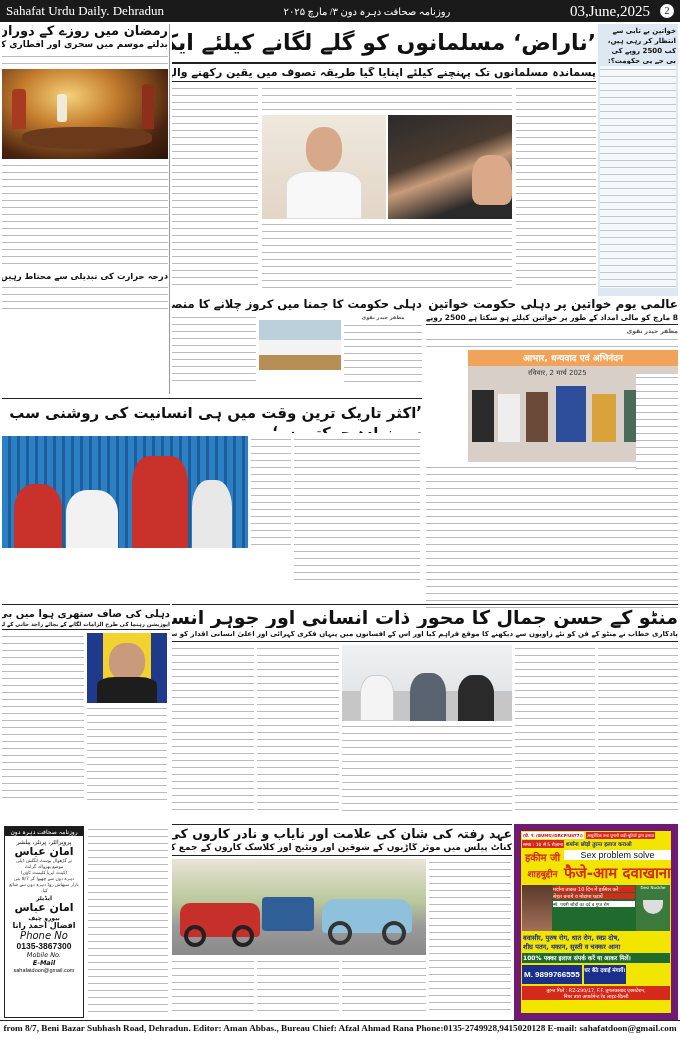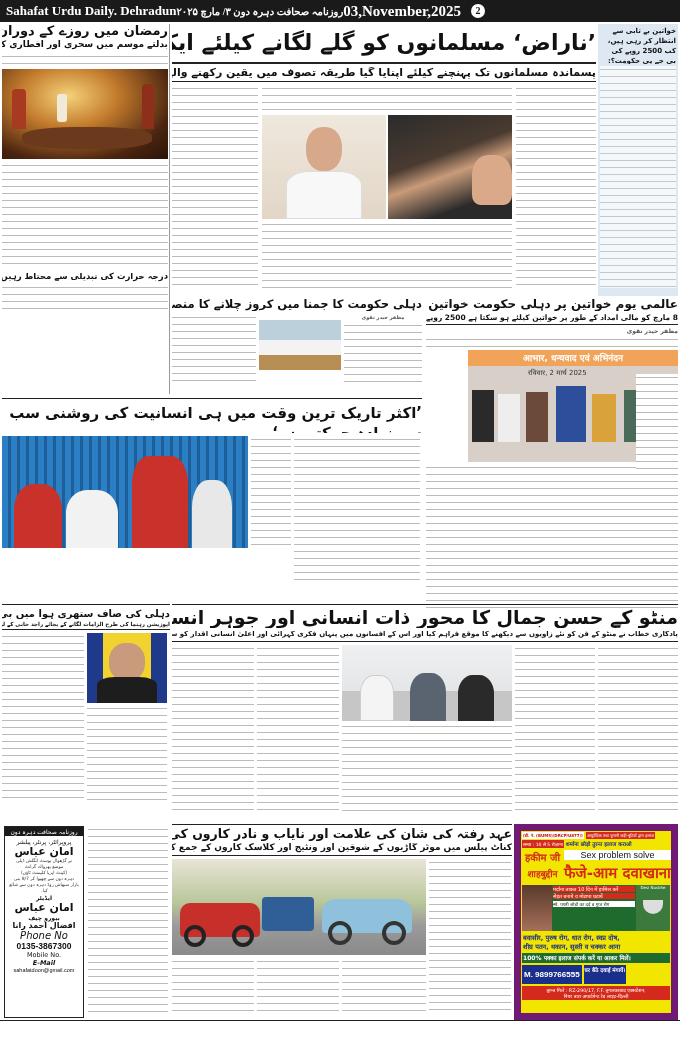--- a/index.html
+++ b/index.html
@@ -1,39 +1,39 @@
 <!DOCTYPE html>
 <html><head>
 <meta charset="utf-8">
 <style>
 *{box-sizing:border-box;margin:0;padding:0}
 body{width:680px;height:1049px;background:#fff;font-family:"DejaVu Sans",sans-serif;color:#111;position:relative;overflow:hidden}
 .abs{position:absolute}
 .rtl{direction:rtl;text-align:right}
-.mast{left:0;top:0;width:680px;height:22px;background:#1a1a1a;color:#fff;display:flex;align-items:center;padding:8px 6px;font-family:"Liberation Serif",serif;font-weight:bold}
+.mast{left:0;top:0;width:680px;height:22px;background:#1a1a1a;color:#fff;display:flex;align-items:center;justify-content:space-between;padding:8px 6px;font-family:"Liberation Serif",serif;font-weight:normal}
 .mast .l{font-size:13px}
 .mast .c{font-size:10px}
 .mast .r{font-size:15px;display:flex;gap:10px;align-items:center}
 .pgno{display:inline-block;width:14px;height:14px;border-radius:50%;background:#fff;color:#1a1a1a;font-size:10px;text-align:center;line-height:14px}
 .col{background:repeating-linear-gradient(to bottom,#fff 0,#fff 3px,#bbb 3px,#bbb 4px,#fff 4px,#fff 7px)}
 .headline{font-weight:bold;line-height:1.1;overflow:hidden;white-space:nowrap}
 .rule{background:#222;height:1.5px}
 .img{overflow:hidden}
 .box{border:1px solid #222}
 .cap{font-size:5px;color:#555}
 .footer{left:0;top:1022px;width:680px;height:27px;font-family:"Liberation Serif",serif;font-weight:bold;font-size:9.2px;text-align:center;line-height:13px;color:#111}
 </style>
 </head>
 <body>
 
 <div class="abs mast">
   <span class="l">Sahafat Urdu Daily. Dehradun</span>
   <span class="c" style="direction:rtl">روزنامہ صحافت دہرہ دون ۳/ مارچ ۲۰۲۵</span>
   <span class="r">
-      <span>03,November,2025</span>
+      <span>03,June,2025</span>
       <span class="pgno">2</span>
     </span>
 </div>
 
 <div class="abs rtl" style="left:2px;top:24px;width:166px;height:290px;">
   <div class="headline" style="font-size:13px;color:#111">رمضان میں روزے کے دوران صحت کا خیال</div>
   <div class="headline" style="font-size:9px;margin-top:2px">بدلتے موسم میں سحری اور افطاری کے لیے ضروری احتیاط</div>
   <div class="col" style="height:14px;margin-top:3px"></div>
   <div class="img" style="height:90px;margin-top:2px;background:radial-gradient(ellipse at 40% 30%,#f5d27a 0,#c27a2c 35%,#4a2410 75%,#2a1408 100%);position:relative">
     <div style="position:absolute;left:10px;top:20px;width:14px;height:40px;background:#a93a22;border-radius:4px 4px 0 0"></div>
@@ -169,21 +169,21 @@
     <div>(کینٹ ایریا کلیمنٹ ٹاؤن)</div>
     <div>دہرہ دون سے چھپوا کر 8/7 بنی</div>
     <div>بازار سبھاش روڈ دہرہ دون سے شائع کیا۔</div>
   </div>
   <div style="font-size:6px;font-weight:bold">ایڈیٹر</div>
   <div style="font-size:11px;font-weight:bold">امان عباس</div>
   <div style="font-size:6px;font-weight:bold">بیورو چیف</div>
   <div style="font-size:8px;font-weight:bold">افضال احمد رانا</div>
   <div style="font-size:10px;font-style:italic;direction:ltr">Phone No</div>
   <div style="font-size:8.5px;font-weight:bold;direction:ltr;font-family:'Liberation Sans',sans-serif">0135-3867300</div>
-  <div style="font-size:6.5px;direction:ltr">Mobile No.</div>
+  <div style="font-size:6.5px;font-style:italic;direction:ltr">Mobile No.</div>
   <div style="font-size:6.5px;font-style:italic;font-weight:bold;direction:ltr">E-Mail</div>
   <div style="font-size:5.5px;direction:ltr;font-family:'Liberation Sans',sans-serif">sahafatdoon@gmail.com</div>
 </div>
 <div class="abs col" style="left:88px;top:826px;width:80px;height:192px"></div>
 
 <div class="abs rtl" style="left:172px;top:824px;width:340px;height:196px">
   <div class="rule" style="height:1px"></div>
   <div class="headline" style="font-size:12.5px;margin-top:2px">عہد رفتہ کی شان کی علامت اور نایاب و نادر کاروں کی ’دی اسٹیٹس مین ونٹیج‘ کار ریلی کا کامیاب انعقاد</div>
   <div class="headline" style="font-size:9px;margin-top:2px;border-bottom:1px solid #222;padding-bottom:2px">کناٹ پیلس میں موٹر گاڑیوں کے شوقین اور ونٹیج اور کلاسک کاروں کے جمع کرنے والوں کا اڑدھام</div>
   <div style="display:flex;gap:3px;margin-top:3px;direction:ltr">
@@ -246,13 +246,14 @@
     <div style="font-size:5.5px;font-weight:bold;color:#fff;background:#1a2f8c;padding:1px;white-space:nowrap">घर बैठे दवाई मंगायें।</div>
   </div>
   <div style="background:#d42a1c;color:#fff;margin:2px 1px 0;padding:1px;text-align:center">
     <div style="font-size:4.8px;white-space:nowrap;overflow:hidden">तुरन्त मिलें : RZ-290/17, F.F. तुगलकाबाद एक्सटेंशन,</div>
     <div style="font-size:4.8px;white-space:nowrap">नियर तारा अपार्टमेन्ट रेड लाइट-दिल्ली</div>
   </div>
 </div>
 
 <div class="abs" style="left:0;top:1020px;width:680px;height:1px;background:#222"></div>
 <div class="abs footer">
+  <div>from 8/7, Beni Bazar Subhash Road, Dehradun. Editor: Aman Abbas., Bureau Chief: Afzal Ahmad Rana Phone:0135-2749928,9415020128 E-mail: sahafatdoon@gmail.com</div>
 </div>
 
 </body></html>

